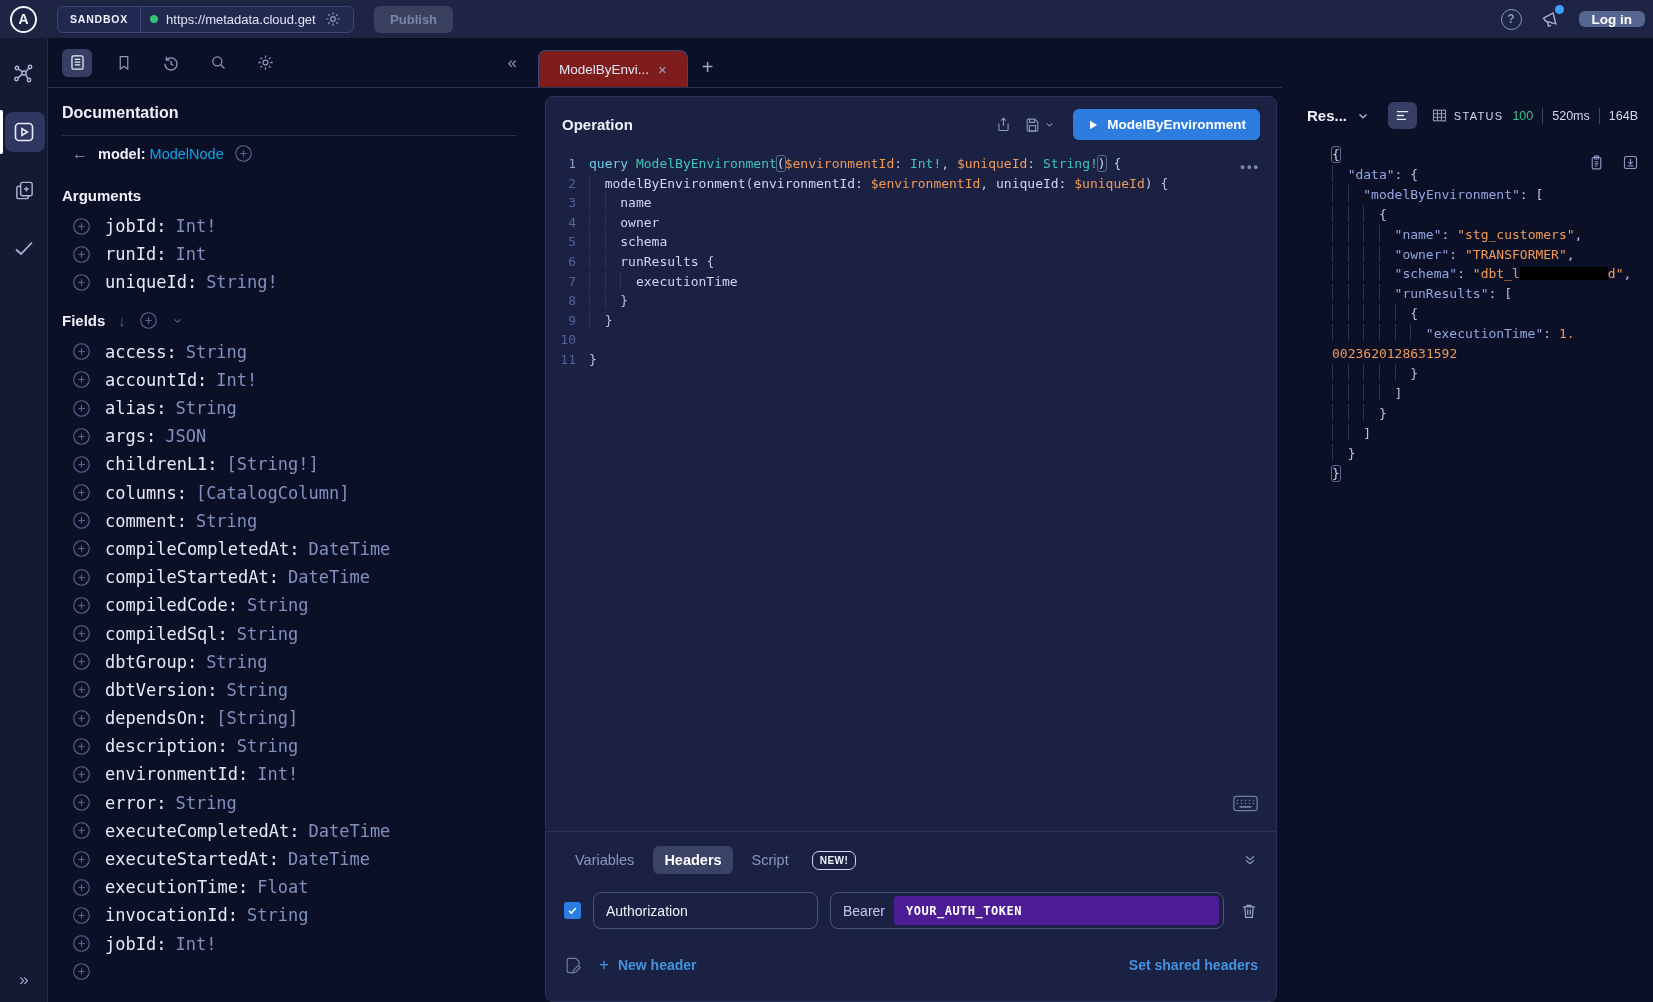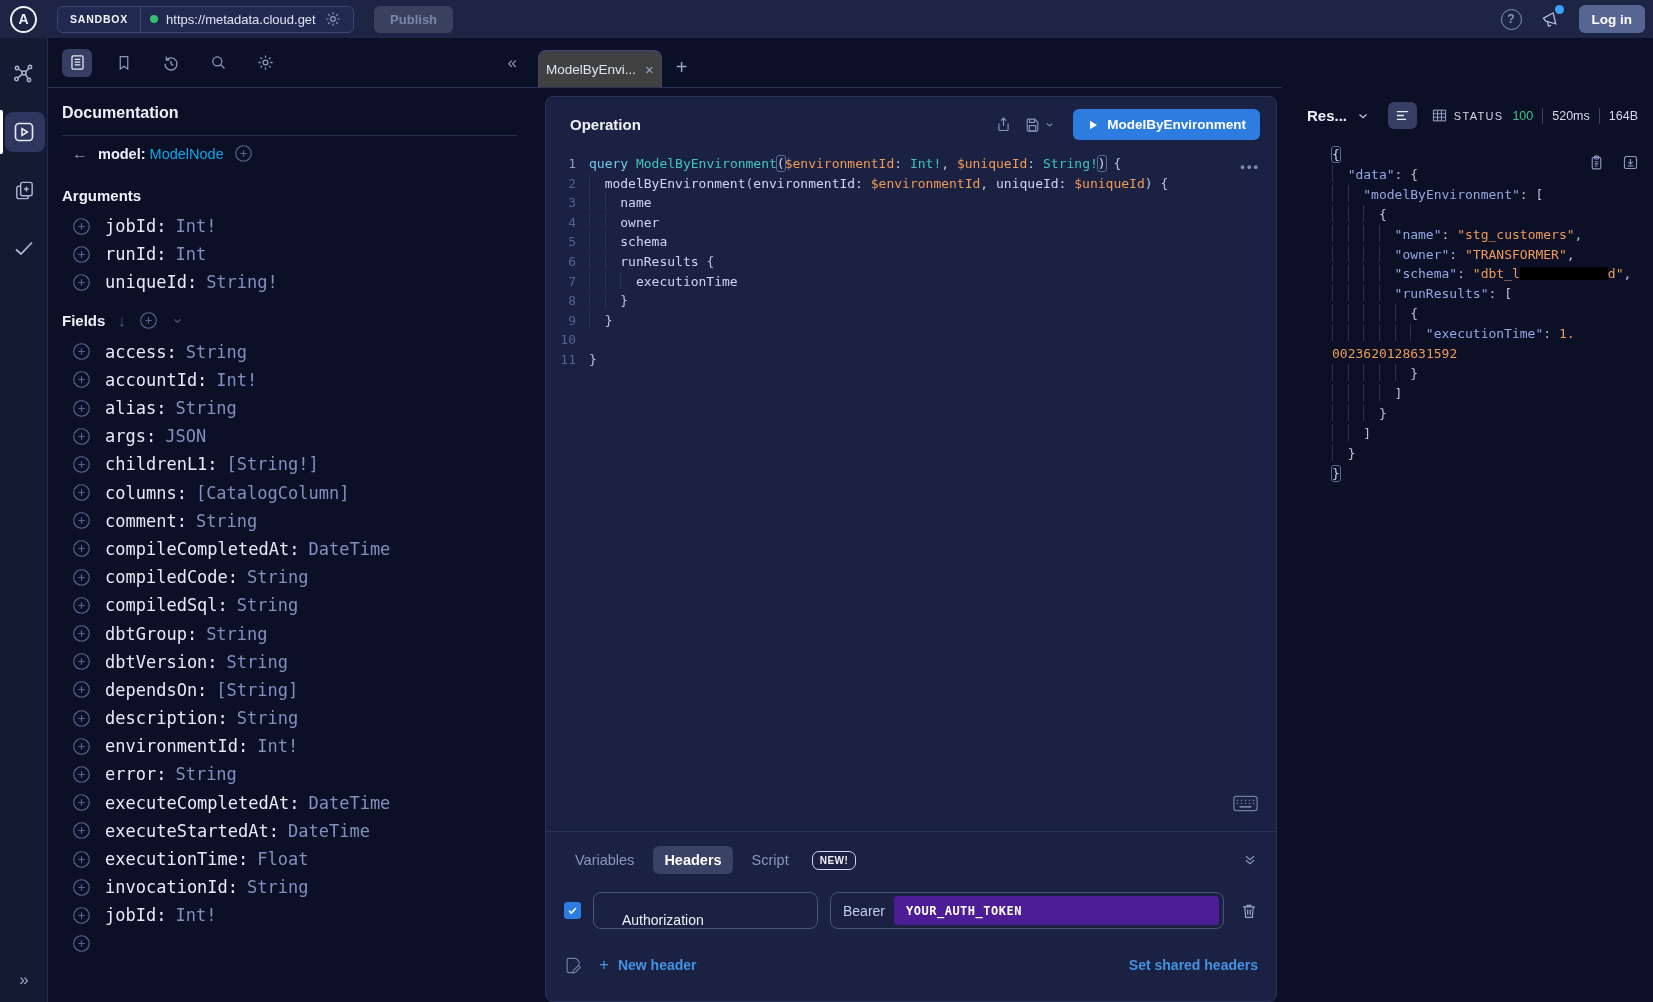--- a/index.html
+++ b/index.html
@@ -24,21 +24,21 @@
   .sandbox-group{display:flex;align-items:center;height:27px;border:1px solid var(--border-lt);border-radius:6px;background:#222950;overflow:hidden;margin-left:10px}
   .sandbox-label{font-size:10.5px;font-weight:bold;letter-spacing:.8px;padding:0 12px;height:100%;display:flex;align-items:center;border-right:1px solid var(--border-lt);color:#f0f3fa}
   .url-wrap{display:flex;align-items:center;gap:8px;padding:0 9px;width:212px}
   .gdot{width:8px;height:8px;border-radius:50%;background:#35c06f;flex:none}
   .url-text{font-size:13px;color:#dfe5f4;white-space:nowrap;overflow:hidden}
   .publish{height:27px;padding:0 16px;background:#39415f;color:#7b86a6;border:none;border-radius:6px;font-size:13px;font-weight:bold;margin-left:10px}
   .tb-right{margin-left:auto;display:flex;align-items:center;gap:18px}
   .help{width:21px;height:21px;border:1.5px solid var(--muted);color:var(--muted);border-radius:50%;display:flex;align-items:center;justify-content:center;font-size:12px;font-weight:bold}
   .mega{position:relative;color:#aab4d0}
   .mega .dot{position:absolute;right:-3px;top:-4px;width:9px;height:9px;border-radius:50%;background:#3da0ff}
-  .login{height:28px;padding:0 13px;background:#576690;color:#fff;border:none;border-radius:6px;font-size:13.5px;font-weight:bold}
+  .login{height:16px;padding:0 13px;background:#576690;color:#fff;border:none;border-radius:6px;font-size:13.5px;font-weight:bold}
 
   
   #rail{left:0;top:38px;width:48px;height:964px;background:var(--rail);border-right:1px solid #232a4a}
   .rail-item{width:48px;height:44px;display:flex;align-items:center;justify-content:center;color:#a9b4d4;margin-top:14px;position:relative}
   .rail-item.sel{color:#e8ecf8}
   .rail-item.sel::before{content:"";position:absolute;left:0;top:0;width:3px;height:44px;background:#fff;border-radius:0 2px 2px 0}
   .rail-item.sel .tile{position:absolute;left:5px;top:2px;width:40px;height:40px;background:#2f3760;border-radius:8px;z-index:0}
   .rail-item svg{position:relative;z-index:1}
   .rail-bottom{position:absolute;bottom:12px;left:0;width:48px;text-align:center;color:#9aa5c8;font-size:17px}
 
@@ -60,25 +60,25 @@
   .sec-head .ic{color:var(--plus)}
   .frow{display:flex;align-items:center;gap:14px;height:28.2px;padding-left:10px}
   .frow .fplus{color:var(--plus);display:flex}
   .fmono{font-family:"DejaVu Sans Mono",monospace;font-size:17px;white-space:nowrap}
   .fname{color:var(--mono-name)}
   .ftype{color:var(--mono-type);margin-left:9px}
 
   
   #middle{left:531px;top:38px;width:751px;height:964px}
   .tabbar{height:50px;border-bottom:1px solid var(--border);display:flex;align-items:flex-end;padding-left:7px}
-  .tab{height:37px;min-width:122px;border:1px solid var(--border-lt);border-bottom:none;border-radius:8px 8px 0 0;display:flex;align-items:center;gap:9px;padding:0 7px;font-size:13.5px;color:#dfe5f4;background:#404040}
+  .tab{height:37px;min-width:122px;border:1px solid var(--border-lt);border-bottom:none;border-radius:8px 8px 0 0;display:flex;align-items:center;gap:9px;padding:0 20px;font-size:13.5px;color:#dfe5f4;background:#7f1d1d}
   .tab-close{color:#9aa5c8;font-size:15px;line-height:1}
   .tab-plus{color:#9aa5c8;font-size:20px;margin:0 0 8px 14px}
   #opcard{position:absolute;left:14px;top:58px;width:732px;height:906px;background:var(--card);border:1px solid var(--border);border-radius:8px}
-  .card-header{display:flex;align-items:center;padding:12px 16px 4px 24px;gap:12px}
+  .card-header{display:flex;align-items:center;padding:12px 16px 4px 16px;gap:12px}
   .card-title{font-size:15px;font-weight:bold;margin-right:auto}
   .hd-ic{color:var(--muted);display:flex;align-items:center;gap:3px}
   .run-btn{height:31px;background:var(--accent);color:#fff;border:none;border-radius:6px;font-size:13.5px;font-weight:bold;display:flex;align-items:center;gap:8px;padding:0 14px;margin-left:6px}
   .dots{position:absolute;right:16px;top:62px;color:#7f8cb4;font-size:13px;letter-spacing:2px;font-weight:bold}
   
   #code{margin-top:10px;font-family:"DejaVu Sans Mono",monospace;font-size:13px;line-height:19.6px}
   .cl{display:flex}
   .ln{width:30px;text-align:right;color:#566195;flex:none;user-select:none}
   .cl:first-child .ln{color:#909cc6}
   .lc{margin-left:13px;white-space:pre}
@@ -89,21 +89,21 @@
   .kbd-ic{position:absolute;right:18px;top:698px;color:#707d9e}
   
   .bottom-panel{position:absolute;left:0;right:0;top:734px;bottom:0;border-top:1px solid var(--border);padding:14px 18px 0 18px}
   .bp-tabs{display:flex;align-items:center;gap:8px}
   .bp-tab{font-size:14.5px;color:var(--muted);padding:6px 11px;border-radius:6px}
   .bp-tab.sel{background:#3a4365;color:#fff;font-weight:bold}
   .new-badge{font-size:10px;font-weight:bold;letter-spacing:.5px;border:1.5px solid #cfd6ea;border-radius:7px;padding:3px 7px;margin-left:4px}
   .bp-collapse{margin-left:auto;color:var(--muted)}
   .hdr-row{display:flex;align-items:center;margin-top:18px;gap:12px}
   .cbx{width:17px;height:17px;background:var(--accent);border-radius:3px;display:flex;align-items:center;justify-content:center;flex:none}
-  .key-input{width:225px;height:37px;border:1px solid #4a5378;border-radius:8px;background:transparent;display:flex;align-items:flex-end;padding:0 28px;font-size:14px;color:#eef1fa}
+  .key-input{width:225px;height:37px;border:1px solid #4a5378;border-radius:8px;background:transparent;display:flex;align-items:center;padding:0 12px;font-size:14px;color:#eef1fa}
   .val-input{flex:1;height:37px;border:1px solid #4a5378;border-radius:8px;display:flex;align-items:center;padding:3px 4px 3px 12px;gap:9px}
   .bearer-lbl{font-size:14px;color:#c3cce6}
   .token-box{flex:1;align-self:stretch;background:#4c1d95;border-radius:4px;display:flex;align-items:center;padding:0 12px;font-family:"DejaVu Sans Mono",monospace;font-size:12px;font-weight:bold;color:#fff;letter-spacing:.5px}
   .trash{color:#9aa5c8;margin-left:4px}
   .hdr-foot{display:flex;align-items:center;margin-top:26px;gap:16px}
   .envdoc{color:#707d9e}
   .new-hdr{display:flex;align-items:center;gap:9px;color:var(--link);font-size:14px;font-weight:bold}
   .new-hdr .plus{font-size:17px;font-weight:normal}
   .shared-hdr{margin-left:auto;color:var(--link);font-size:14px;font-weight:bold}
 
@@ -363,20 +363,29 @@
           <span class="fmono"><span class="fname">comment:</span><span class="ftype">String</span></span>
         </div>
         <div class="frow">
           <span class="fplus">
             <svg width="19" height="19" viewBox="0 0 20 20" fill="none" stroke="currentColor" stroke-width="1.2">
               <circle cx="10" cy="10" r="8.2"></circle>
               <path d="M10 6.6v6.8M6.6 10h6.8"></path>
             </svg>
           </span>
           <span class="fmono"><span class="fname">compileCompletedAt:</span><span class="ftype">DateTime</span></span>
+        </div>
+        <div class="frow">
+          <span class="fplus">
+            <svg width="19" height="19" viewBox="0 0 20 20" fill="none" stroke="currentColor" stroke-width="1.2">
+              <circle cx="10" cy="10" r="8.2"></circle>
+              <path d="M10 6.6v6.8M6.6 10h6.8"></path>
+            </svg>
+          </span>
+          <span class="fmono"><span class="fname">compileStartedAt:</span><span class="ftype">DateTime</span></span>
         </div>
         <div class="frow">
           <span class="fplus">
             <svg width="19" height="19" viewBox="0 0 20 20" fill="none" stroke="currentColor" stroke-width="1.2">
               <circle cx="10" cy="10" r="8.2"></circle>
               <path d="M10 6.6v6.8M6.6 10h6.8"></path>
             </svg>
           </span>
           <span class="fmono"><span class="fname">compiledCode:</span><span class="ftype">String</span></span>
         </div>

